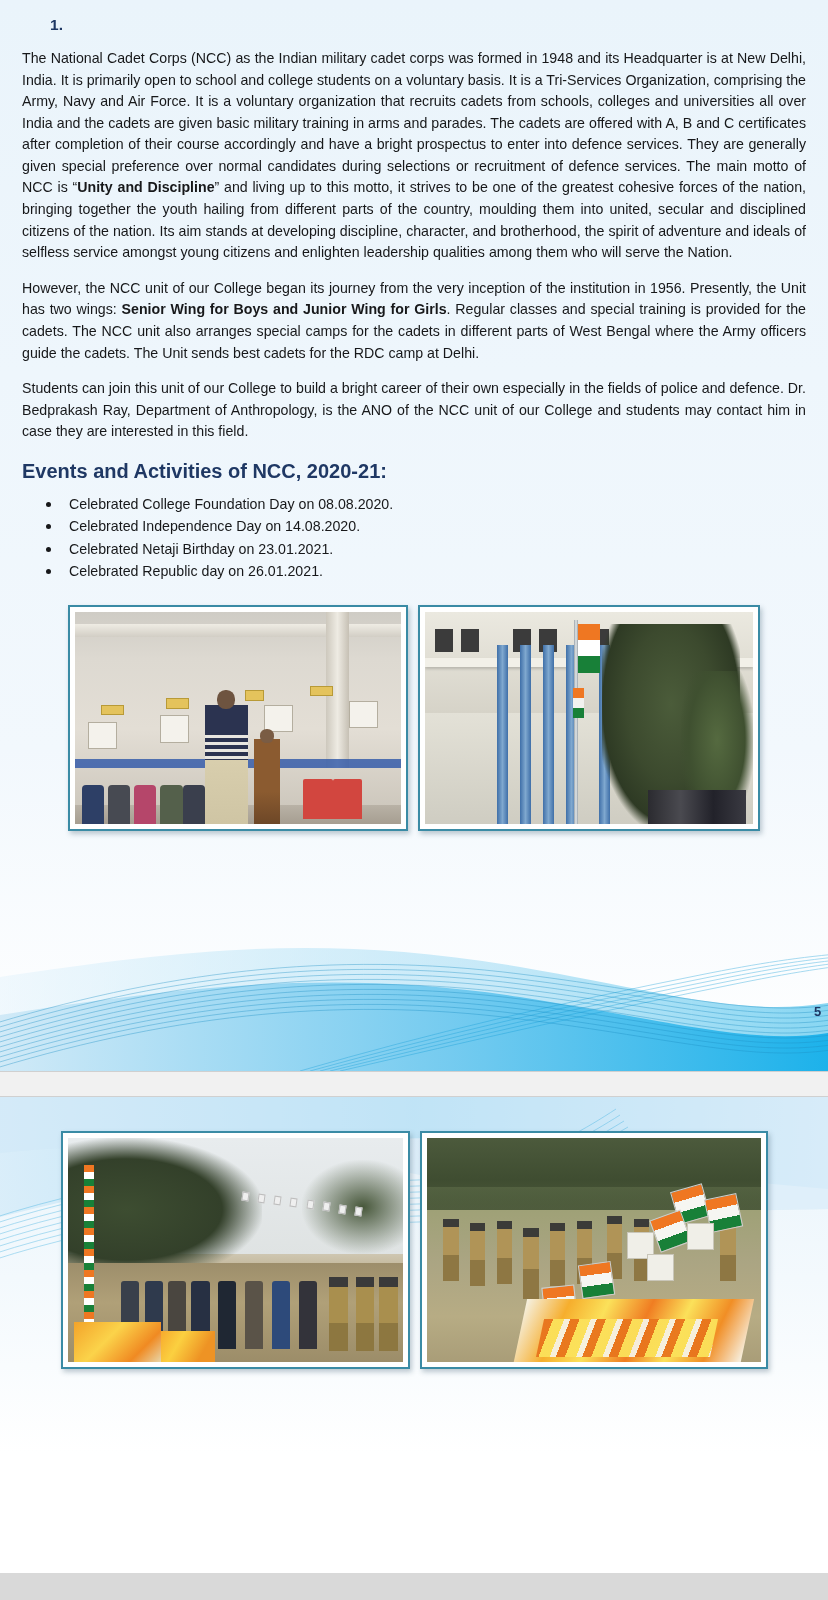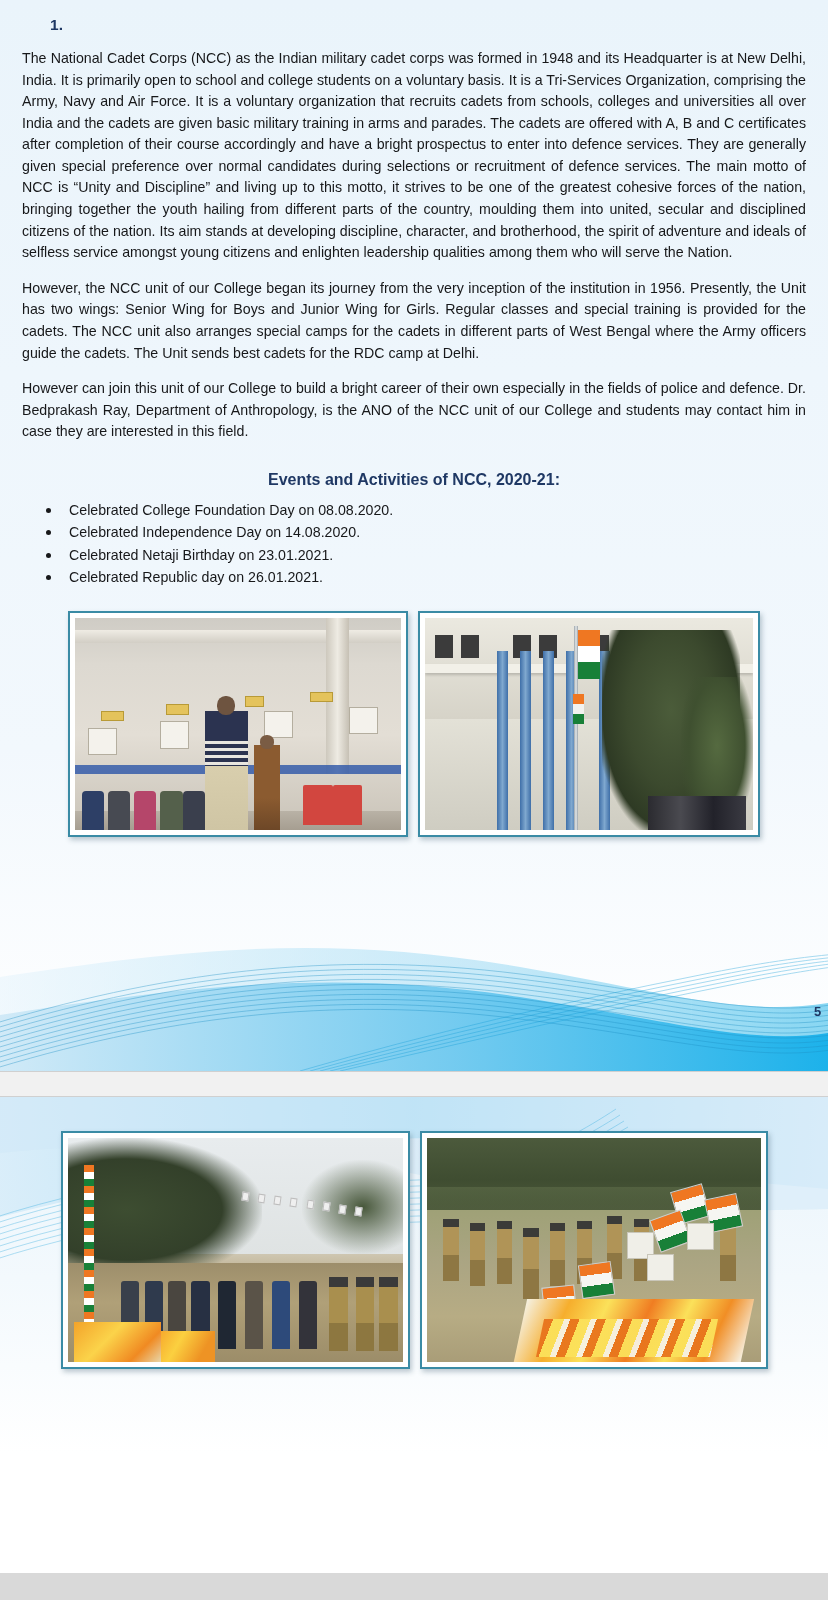--- a/index.html
+++ b/index.html
@@ -46,28 +46,27 @@
 
   
   .para {
     margin: 14px 0 0 0;
     font-size: 14.2px;
     line-height: 1.52;
     color: #17181a;
     text-align: justify;
     text-justify: inter-word;
   }
-  .para b { font-weight: normal; }
+  .para b { font-weight: bold; }
 
   .subhead {
-    margin: 28px 0 0 0;
-    font-size: 16px;
+    margin: 17px 0 0 0;
+    font-size: 20px;
     font-weight: bold;
     color: #1f3864;
-    text-align: center;
   }
 
   
   ul.bullets {
     margin: 10px 0 0 0;
     padding: 0 0 0 20px;
     list-style: none;
   }
   ul.bullets li {
     position: relative;
@@ -278,21 +277,21 @@
     </h1>
 
     <p class="para">
       <span>The National Cadet Corps (NCC) as the Indian military cadet corps was formed in 1948 and its Headquarter is at New Delhi, India. It is primarily open to school and college students on a voluntary basis. It is a Tri-Services Organization, comprising the Army, Navy and Air Force. It is a voluntary organization that recruits cadets from schools, colleges and universities all over India and the cadets are given basic military training in arms and parades. The cadets are offered with A, B and C certificates after completion of their course accordingly and have a bright prospectus to enter into defence services. They are generally given special preference over normal candidates during selections or recruitment of defence services. The main motto of NCC is “</span><b>Unity and Discipline</b><span>” and living up to this motto, it strives to be one of the greatest cohesive forces of the nation, bringing together the youth hailing from different parts of the country, moulding them into united, secular and disciplined citizens of the nation. Its aim stands at developing discipline, character, and brotherhood, the spirit of adventure and ideals of selfless service amongst young citizens and enlighten leadership qualities among them who will serve the Nation.</span>
     </p>
 
     <p class="para">
       <span>However, the NCC unit of our College began its journey from the very inception of the institution in 1956. Presently, the Unit has two wings: </span><b>Senior Wing for Boys and Junior Wing for Girls</b><span>. Regular classes and special training is provided for the cadets. The NCC unit also arranges special camps for the cadets in different parts of West Bengal where the Army officers guide the cadets. The Unit sends best cadets for the RDC camp at Delhi.</span>
     </p>
 
-    <p class="para">However can join this unit of our College to build a bright career of their own especially in the fields of police and defence. Dr. Bedprakash Ray, Department of Anthropology, is the ANO of the NCC unit of our College and students may contact him in case they are interested in this field.</p>
+    <p class="para">Students can join this unit of our College to build a bright career of their own especially in the fields of police and defence. Dr. Bedprakash Ray, Department of Anthropology, is the ANO of the NCC unit of our College and students may contact him in case they are interested in this field.</p>
 
     <p class="subhead">Events and Activities of NCC, 2020-21:</p>
 
     <ul class="bullets">
       <li>Celebrated College Foundation Day on 08.08.2020.</li>
       <li>Celebrated Independence Day on 14.08.2020.</li>
       <li>Celebrated Netaji Birthday on 23.01.2021.</li>
       <li>Celebrated Republic day on 26.01.2021.</li>
     </ul>
 

